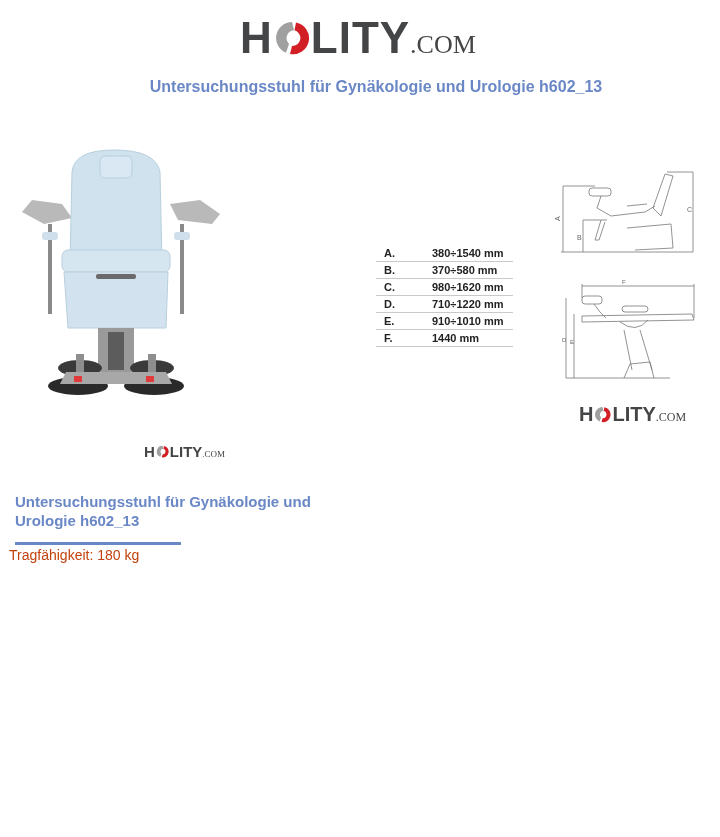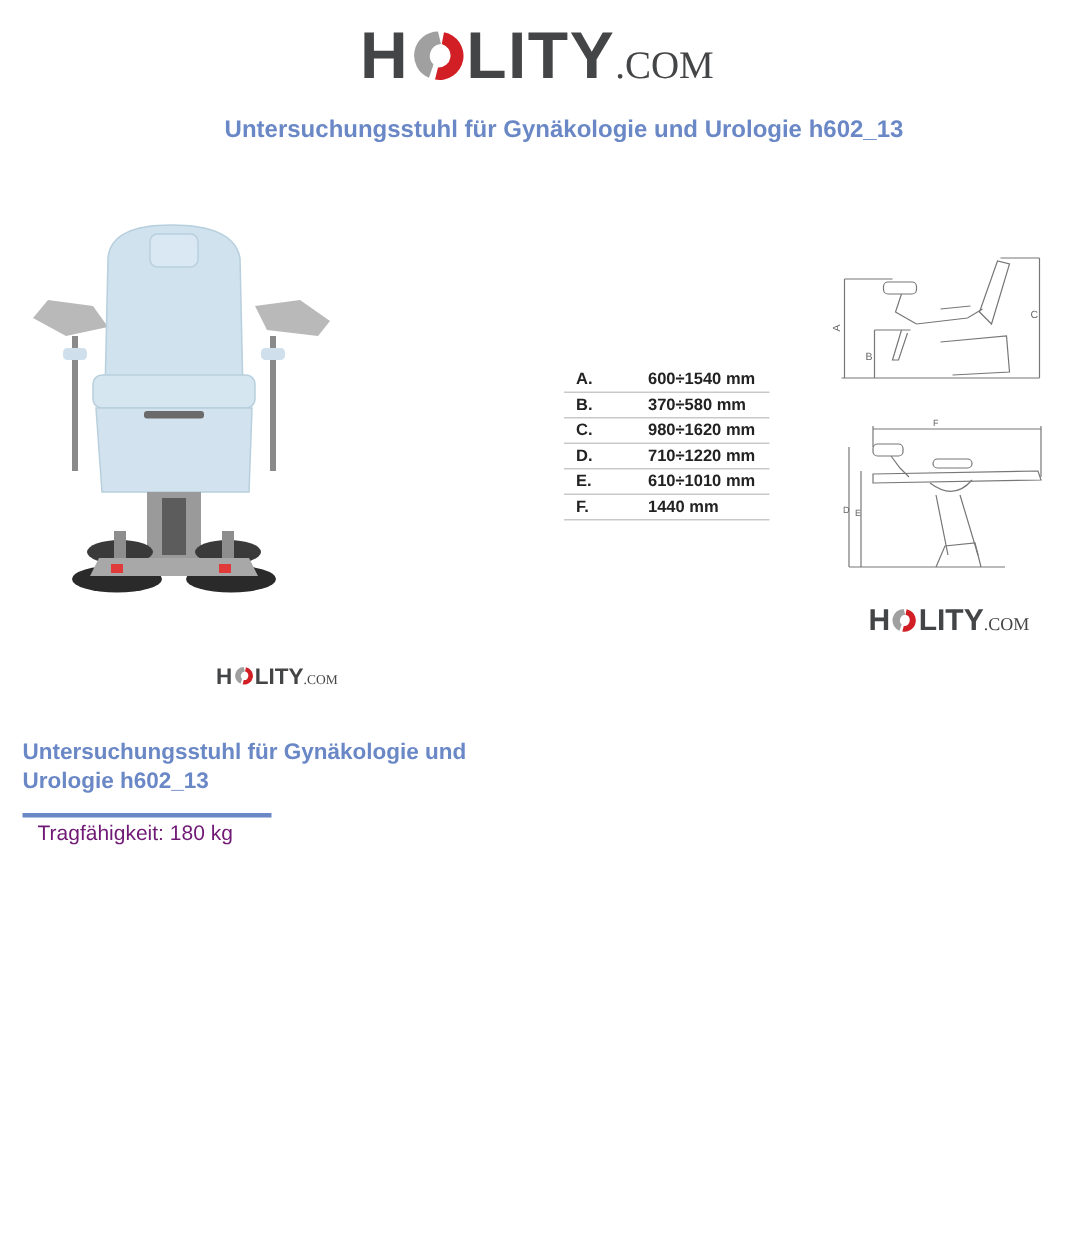--- a/index.html
+++ b/index.html
@@ -31,21 +31,21 @@
     .diagram-side { position: absolute; left: 555px; top: 168px; width: 142px; height: 88px; }
     .diagram-front { position: absolute; left: 560px; top: 278px; width: 138px; height: 104px; }
     .small-logo-2 { position: absolute; left: 579px; top: 402px; }
     .small-logo-2 .big { font-size: 20px; line-height: 24px; letter-spacing: 0; }
     .small-logo-2 .dot-com { font-size: 12px; }
     .small-logo-2 .o-ring { width: 17px; height: 17px; top: 2px; }
 
     
     .sub-title { position: absolute; left: 15px; top: 492px; width: 300px; font-size: 15px; font-weight: bold; color: #6a87c6; line-height: 19px; }
     .divider { position: absolute; left: 15px; top: 542px; width: 166px; height: 3px; background: #6a87c6; }
-    .spec { position: absolute; left: 25px; top: 547px; font-size: 14px; color: #701a75; line-height: 17px; }
+    .spec { position: absolute; left: 9px; top: 547px; font-size: 14px; color: #c2410c; line-height: 17px; }
   </style>
 </head>
 <body>
 
 <div class="logo logo-main">
   <span class="big">H</span>
   <span class="o-ring">
     <svg width="36" height="36" viewBox="0 0 36 36">
       <path d="M18 2 A16 16 0 0 0 12 32.8 L15 24 A8 8 0 0 1 20 10.3 Z" fill="#a0a0a0"></path>
       <path d="M22 2.5 A16 16 0 0 1 16 34 L18 26 A8 8 0 0 0 20.5 10.3 Z" fill="#d21f26"></path>
@@ -98,37 +98,37 @@
     </svg>
   </span>
   <span class="big">LITY</span>
   <span class="dot-com">.COM</span>
 </div>
 
 <table class="dims">
   <tbody>
     <tr>
         <td class="k">A.</td>
-        <td>600÷1540 mm</td>
+        <td>380÷1540 mm</td>
       </tr>
     <tr>
         <td class="k">B.</td>
         <td>370÷580 mm</td>
       </tr>
     <tr>
         <td class="k">C.</td>
         <td>980÷1620 mm</td>
       </tr>
     <tr>
         <td class="k">D.</td>
         <td>710÷1220 mm</td>
       </tr>
     <tr>
         <td class="k">E.</td>
-        <td>610÷1010 mm</td>
+        <td>910÷1010 mm</td>
       </tr>
     <tr>
         <td class="k">F.</td>
         <td>1440 mm</td>
       </tr>
   </tbody>
 </table>
 
 <div class="diagram-side">
   <svg width="142" height="88" viewBox="0 0 142 88" fill="none" stroke="#777" stroke-width="0.8">

